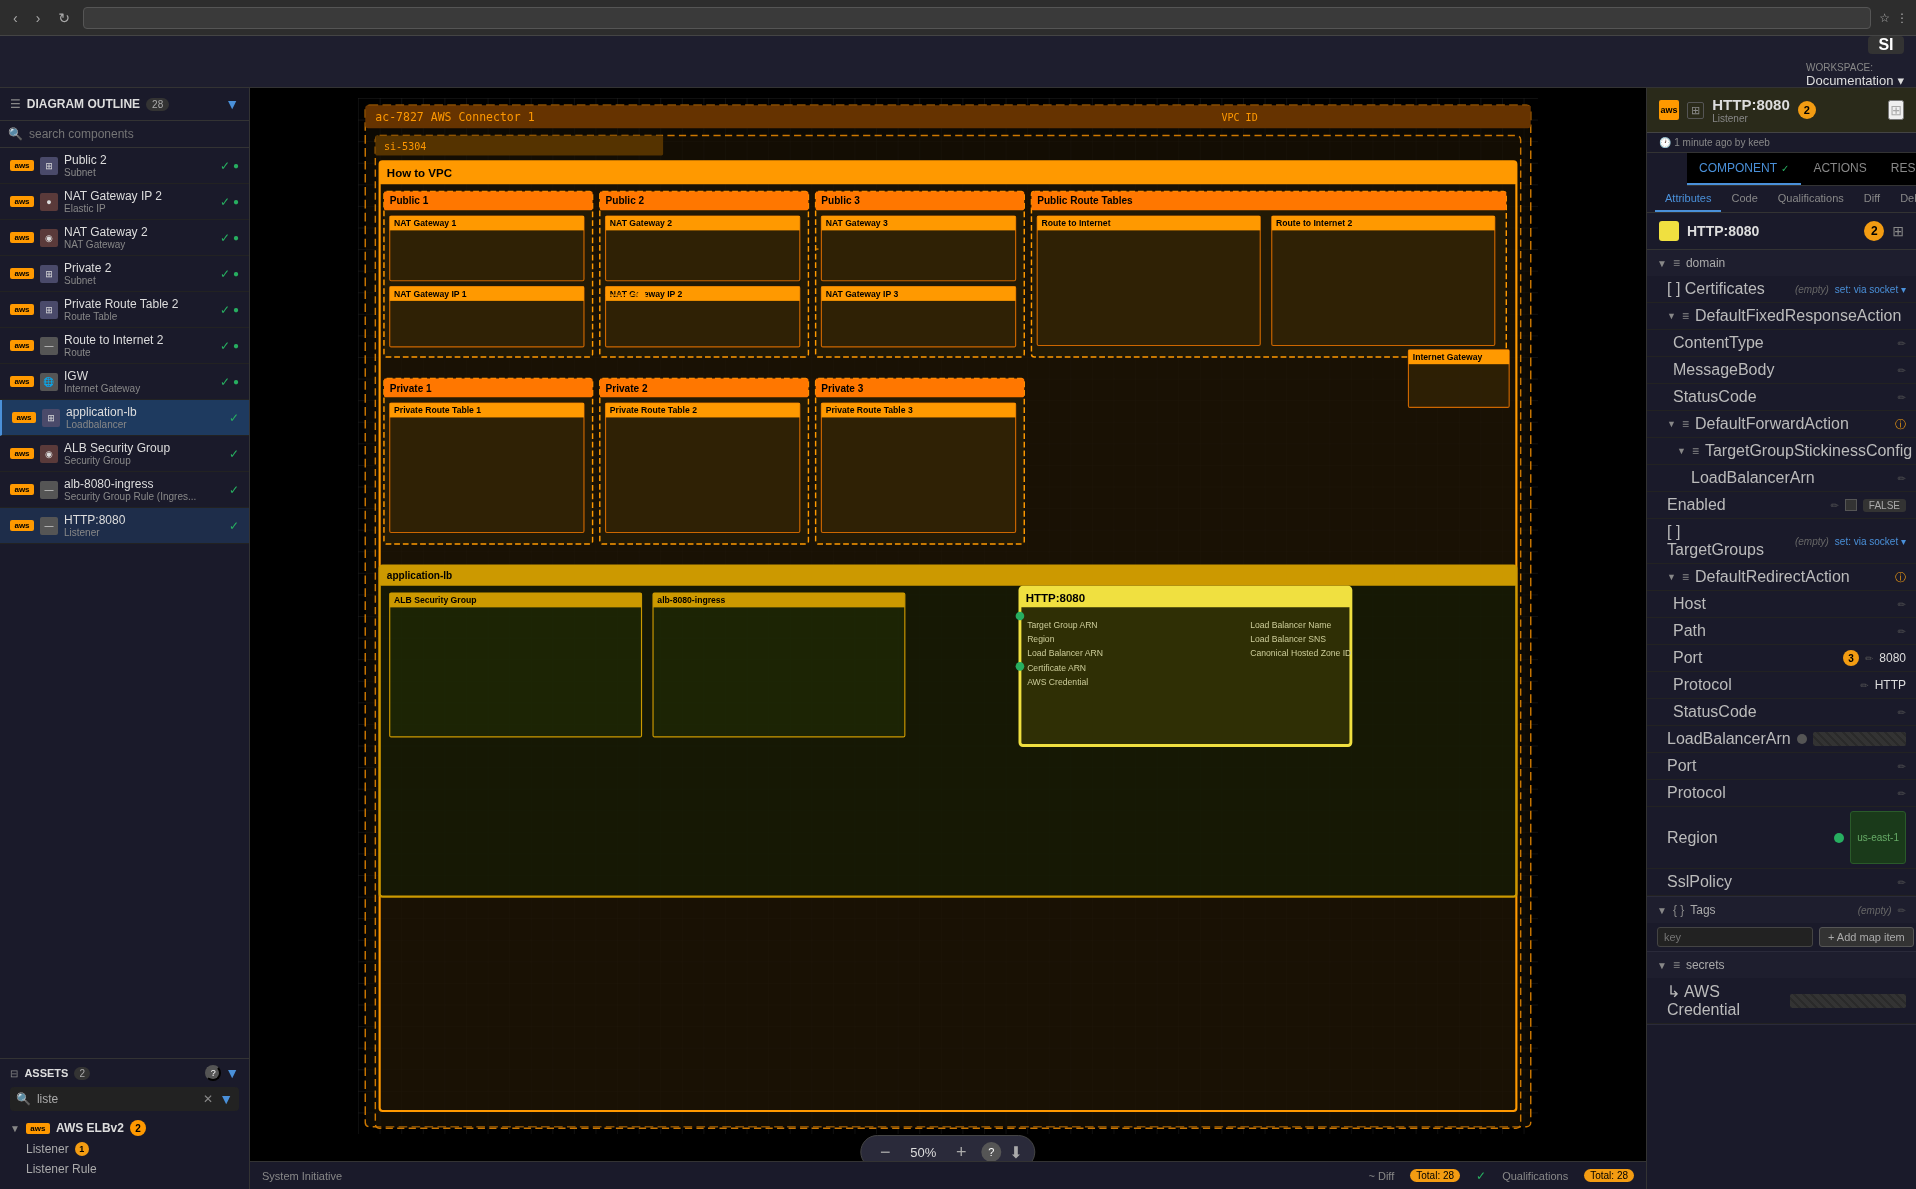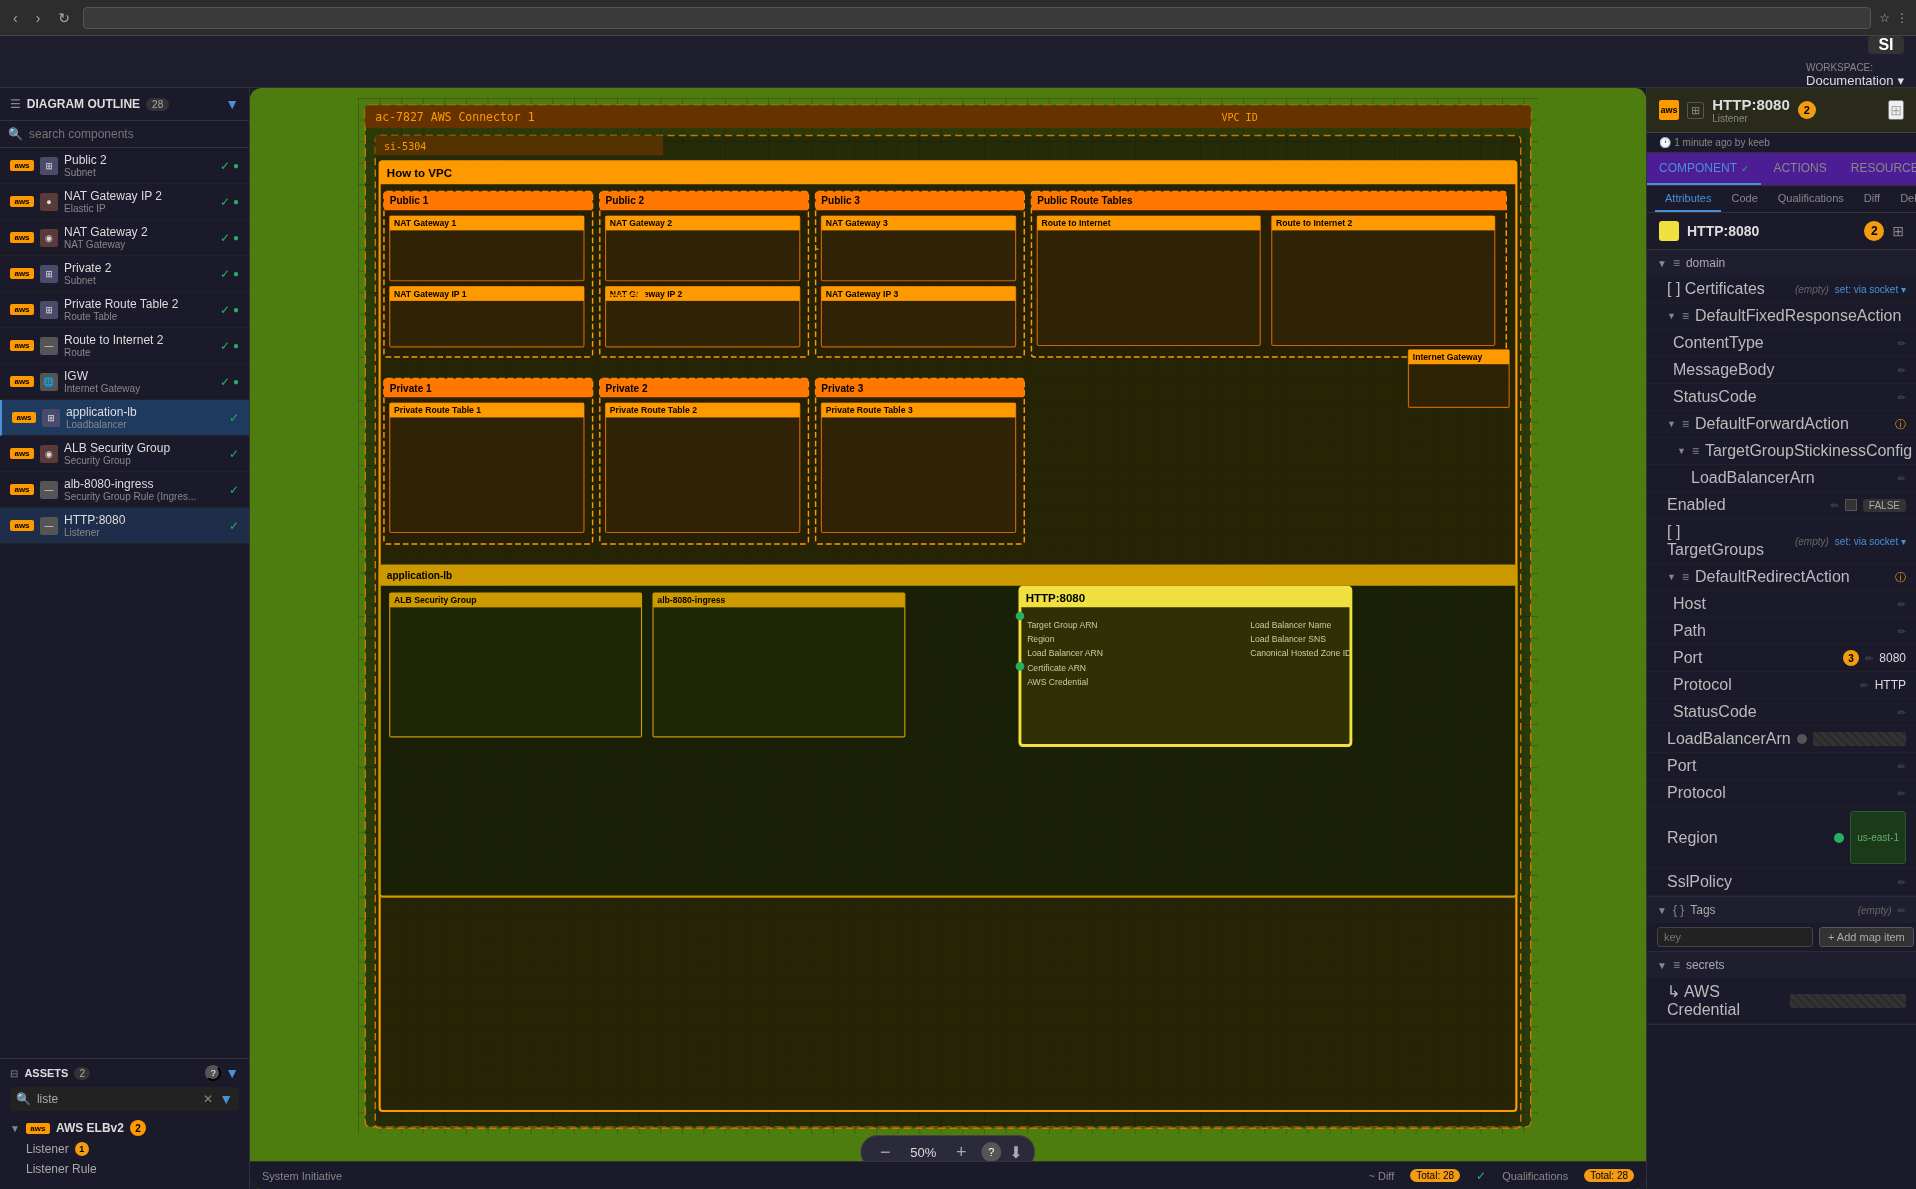--- a/index.html
+++ b/index.html
@@ -60,21 +60,21 @@
     .assets-search { display: flex; align-items: center; gap: 6px; padding: 4px 6px; background: #222; border-radius: 4px; margin-bottom: 6px; }
     .assets-search input { background: transparent; border: none; color: #aaa; font-size: 12px; flex: 1; outline: none; }
     .assets-group { margin-bottom: 4px; }
     .assets-group-header { display: flex; align-items: center; gap: 6px; cursor: pointer; padding: 3px 0; }
     .assets-group-name { font-size: 12px; color: #ddd; font-weight: 600; }
     .assets-group-count { background: #ff9900; color: #000; border-radius: 50%; width: 16px; height: 16px; display: flex; align-items: center; justify-content: center; font-size: 10px; font-weight: bold; }
     .assets-sub-item { padding: 3px 16px; font-size: 12px; color: #aaa; cursor: pointer; display: flex; align-items: center; gap: 6px; }
     .assets-sub-badge { background: #f39c12; color: #000; border-radius: 50%; width: 14px; height: 14px; display: flex; align-items: center; justify-content: center; font-size: 9px; font-weight: bold; }
 
     
-    .canvas-area { flex: 1; background: #4d7c0f; position: relative; overflow: hidden; border-radius: 11px; }
+    .canvas-area { flex: 1; background: #000000; position: relative; overflow: hidden; }
 
     
     .zoom-controls { position: absolute; bottom: 20px; left: 50%; transform: translateX(-50%); display: flex; align-items: center; gap: 8px; background: #2a2a3a; border-radius: 20px; padding: 4px 12px; border: 1px solid #444; }
     .zoom-btn { background: none; border: none; color: #aaa; cursor: pointer; font-size: 18px; width: 24px; height: 24px; display: flex; align-items: center; justify-content: center; }
     .zoom-value { color: #ddd; font-size: 13px; min-width: 36px; text-align: center; }
     .zoom-help { background: #555; border-radius: 50%; width: 20px; height: 20px; display: flex; align-items: center; justify-content: center; color: #fff; font-size: 11px; cursor: pointer; }
     .zoom-download { background: none; border: none; color: #aaa; cursor: pointer; font-size: 16px; }
 
     
     .status-bar { position: absolute; bottom: 0; left: 0; right: 0; height: 28px; background: #1a1a2a; border-top: 1px solid #333; display: flex; align-items: center; padding: 0 12px; gap: 16px; font-size: 11px; color: #888; }
@@ -82,21 +82,21 @@
 
     
     .right-panel { width: 270px; background: #1a1a2a; border-left: 1px solid #333; display: flex; flex-direction: column; overflow: hidden; }
     .right-panel-header { background: #2a2a1a; padding: 8px 12px; display: flex; align-items: center; gap: 8px; border-bottom: 1px solid #444; }
     .component-title-icon { background: #ff9900; width: 20px; height: 20px; display: flex; align-items: center; justify-content: center; font-size: 9px; color: #000; font-weight: bold; border-radius: 2px; }
     .component-main-title { font-size: 15px; font-weight: bold; color: #ddd; }
     .component-subtitle { font-size: 10px; color: #888; }
     .component-badge { background: #f39c12; color: #000; border-radius: 50%; width: 18px; height: 18px; display: flex; align-items: center; justify-content: center; font-size: 11px; font-weight: bold; }
     .panel-grid-icon { margin-left: auto; color: #aaa; font-size: 14px; }
     .panel-timestamp { font-size: 10px; color: #888; padding: 4px 12px; border-bottom: 1px solid #333; }
-    .panel-tabs { display: flex; border-bottom: 1px solid #333; background: #4c1d95; }
+    .panel-tabs { display: flex; border-bottom: 1px solid #333; background: #000000; margin-left: 40px; }
     .panel-tab { padding: 8px 12px; font-size: 12px; color: #888; cursor: pointer; border-bottom: 2px solid transparent; display: flex; align-items: center; gap: 4px; }
     .panel-tab.active { color: #4a90d9; border-bottom-color: #4a90d9; }
     .sub-tabs { display: flex; border-bottom: 1px solid #333; padding: 0 8px; }
     .sub-tab { padding: 6px 10px; font-size: 11px; color: #888; cursor: pointer; border-bottom: 2px solid transparent; }
     .sub-tab.active { color: #4a90d9; border-bottom-color: #4a90d9; }
 
     
     .comp-header-row { display: flex; align-items: center; padding: 8px 12px; gap: 8px; border-bottom: 1px solid #333; }
     .comp-color-dot { width: 20px; height: 20px; background: #f0e040; border-radius: 3px; flex-shrink: 0; }
     .comp-name { font-size: 14px; font-weight: bold; color: #ddd; flex: 1; }

